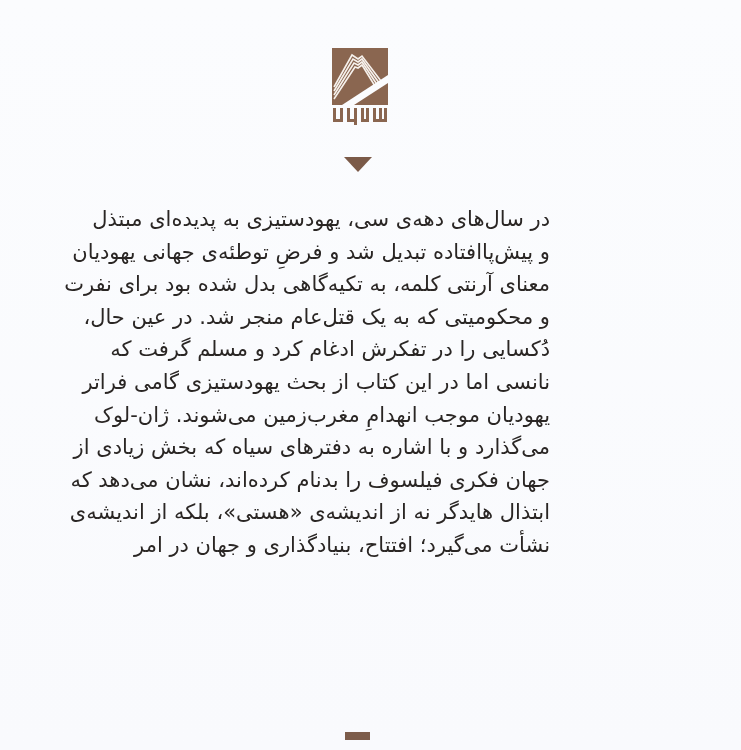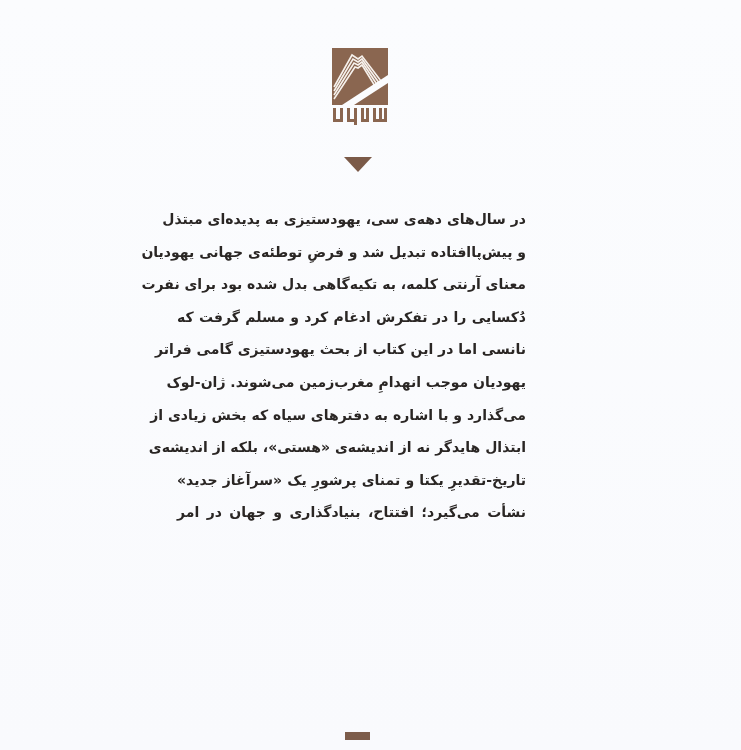--- a/index.html
+++ b/index.html
@@ -32,32 +32,31 @@
     position: absolute;
     left: 344px;
     top: 157px;
     width: 0; height: 0;
     border-left: 14px solid transparent;
     border-right: 14px solid transparent;
     border-top: 15px solid #7b5a48;
   }
   .body-text {
     position: absolute;
-    left: 177px;
+    left: 201px;
     top: 203px;
     width: 349px;
     direction: rtl;
     text-align: justify;
     text-align-last: right;
     font-family: "DejaVu Sans", sans-serif;
-    font-size: 14px;
+    font-size: 21px;
     line-height: 32.6px;
     color: #2a2624;
     letter-spacing: -0.2px;
-    font-weight: bold;
   }
   .line {
     display: block;
     white-space: nowrap;
     text-align: justify;
     text-align-last: justify;
     height: 32.6px;
     overflow: visible;
   }
   .line.last {
@@ -109,23 +108,24 @@
       </g>
     </svg>
   </div>
 
   <div class="divider-triangle"></div>
 
   <div class="body-text">
     <span class="line">در سال‌های دهه‌ی سی، یهودستیزی به پدیده‌ای مبتذل</span>
     <span class="line">و پیش‌پاافتاده تبدیل شد و فرضِ توطئه‌ی جهانی یهودیان</span>
     <span class="line">معنای آرنتی کلمه، به تکیه‌گاهی بدل شده بود برای نفرت</span>
+    <span class="line">و محکومیتی که به یک قتل‌عام منجر شد. در عین حال،</span>
     <span class="line">دُکسایی را در تفکرش ادغام کرد و مسلم گرفت که</span>
     <span class="line">نانسی اما در این کتاب از بحث یهودستیزی گامی فراتر</span>
     <span class="line">یهودیان موجب انهدامِ مغرب‌زمین می‌شوند. ژان-لوک</span>
     <span class="line">می‌گذارد و با اشاره به دفترهای سیاه که بخش زیادی از</span>
+    <span class="line">جهان فکری فیلسوف را بدنام کرده‌اند، نشان می‌دهد که</span>
     <span class="line">ابتذال هایدگر نه از اندیشه‌ی «هستی»، بلکه از اندیشه‌ی</span>
-    <span class="line">تاریخ-تقدیرِ یکتا و تمنای پرشورِ یک «سرآغاز جدید»</span>
     <span class="line">نشأت می‌گیرد؛ افتتاح، بنیادگذاری و جهان در امر</span>
   </div>
 
   <div class="footer-bar"></div>
 </div>
 
 </body></html>

